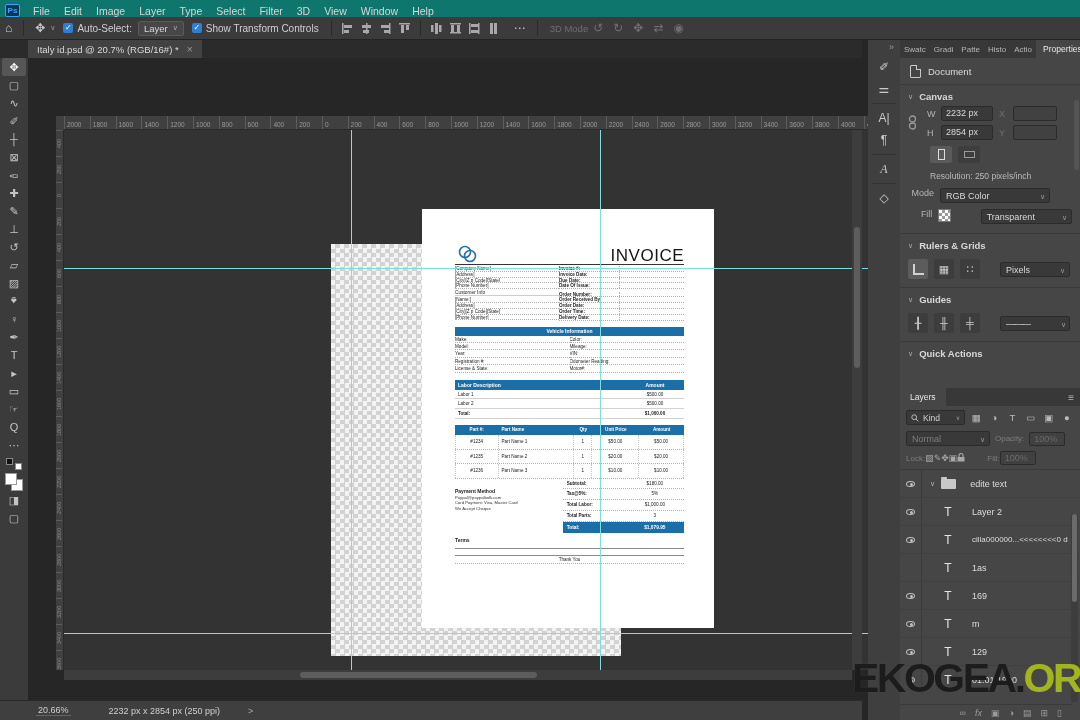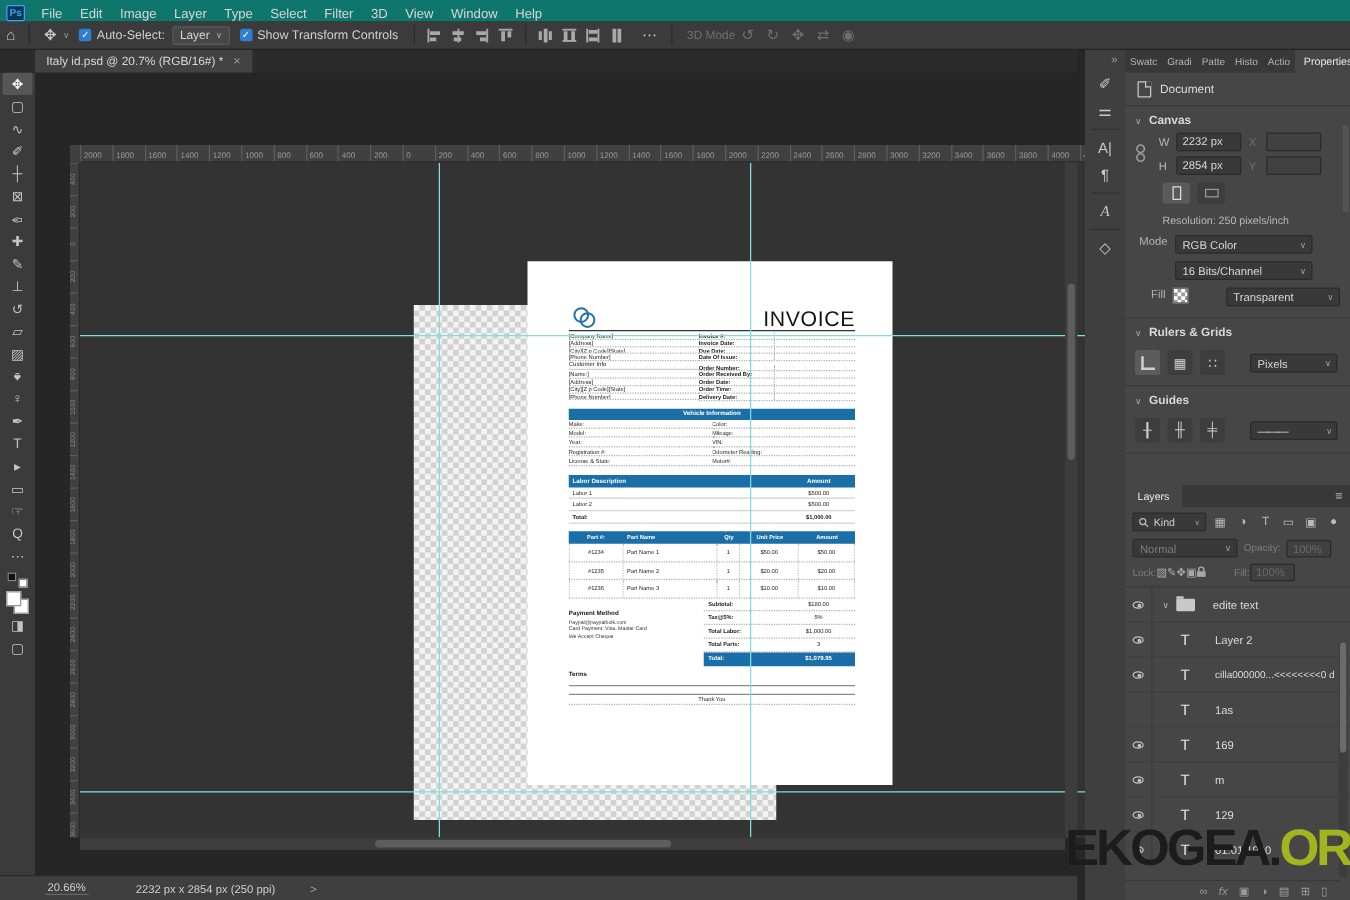--- a/index.html
+++ b/index.html
@@ -675,24 +675,20 @@
         </span>
     </div>
 
     <div class="res-line">Resolution: 250 pixels/inch</div>
 
     <div class="mode-row">
       <span class="lbl">Mode</span>
       <span class="sel-dd w110">RGB Color</span>
     </div>
     <div class="mode-row">
-      <span class="lbl"></span>
-      <span class="sel-dd w110">16 Bits/Channel</span>
-    </div>
-    <div class="mode-row">
       <span class="lbl">Fill</span>
       <span class="fill-sw"></span>
       <span class="sel-dd w96">Transparent</span>
     </div>
 
     <div class="rp-div"></div>
     <div class="sec-h">
       <span class="chev">∨</span>
       <span>Rulers &amp; Grids</span>
     </div>
@@ -711,20 +707,24 @@
       <span>Guides</span>
     </div>
     <div class="icrow">
       <span class="icbtn">╂</span>
       <span class="icbtn">╫</span>
       <span class="icbtn">╪</span>
       <span class="sel-dd" style="width:70px;margin-left:14px;letter-spacing:-1px;">———</span>
     </div>
 
     <div class="rp-div"></div>
+    <div class="sec-h">
+      <span class="chev">∨</span>
+      <span>Quick Actions</span>
+    </div>
 
     <div class="rp-scroll"></div>
 
     <div class="lay-tabs">
       <span class="active">Layers</span>
       <span class="burger">≡</span>
     </div>
 
     <div class="lay-body">
       <div class="kind-row">

